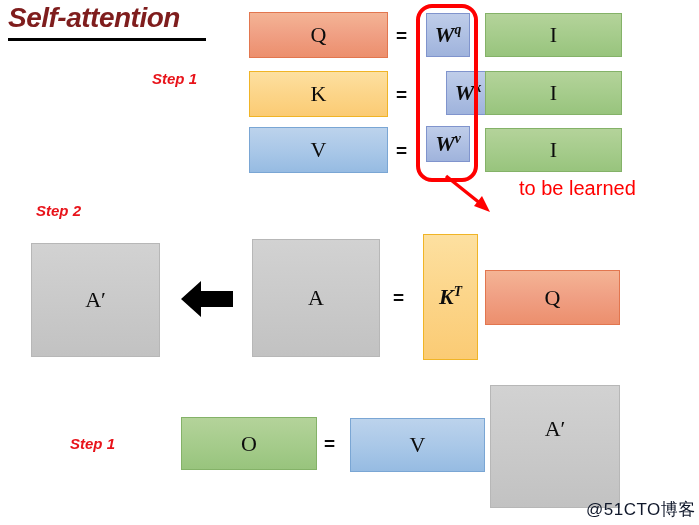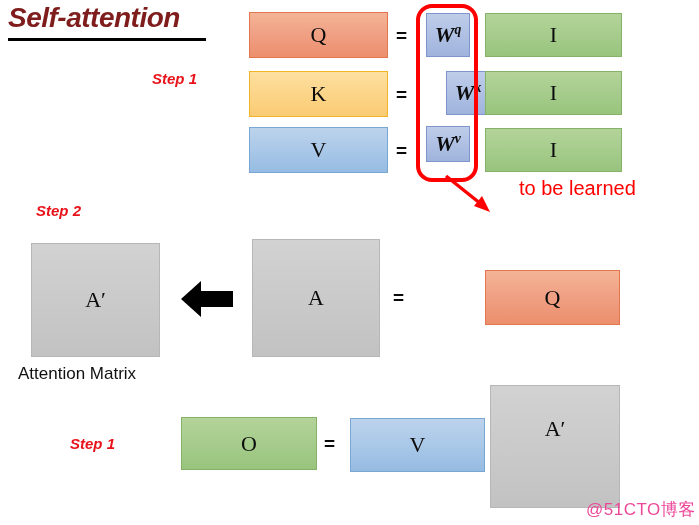--- a/index.html
+++ b/index.html
@@ -156,21 +156,21 @@
     white-space: nowrap;
   }
 
   
   .watermark {
     position: absolute;
     left: 586px;
     top: 498px;
     font-family: "Liberation Sans", sans-serif;
     font-size: 17px;
-    color: #ec4899;
+    color: #0f172a;
     letter-spacing: 0.5px;
     white-space: nowrap;
     pointer-events: none;
   }
 </style>
 </head>
 <body>
 
 <div id="slide">
 
@@ -232,26 +232,28 @@
   <svg class="blk-arrow-svg" viewBox="0 0 52 36">
     <path d="M 52 10 L 20 10 L 20 0 L 0 18 L 20 36 L 20 26 L 52 26 Z" fill="#000000"></path>
   </svg>
 
   <div class="mbox box-gray" style="left:252px; top:239px; width:128px; height:118px;">
     <span class="lbl">A</span>
   </div>
 
   <div class="eq" style="left:393px; top:288px;">=</div>
 
+  <div class="mbox box-yellow" style="left:423px; top:234px; width:55px; height:126px;">
+    <span class="lbl ital"><span>K</span><sup>T</sup></span>
+  </div>
 
   <div class="mbox box-orange" style="left:485px; top:270px; width:135px; height:55px;">
     <span class="lbl">Q</span>
   </div>
 
-  <div class="caption">Attention Matrix</div>
 
   <div class="mbox box-green" style="left:181px; top:417px; width:136px; height:53px;">
     <span class="lbl">O</span>
   </div>
 
   <div class="eq" style="left:324px; top:434px;">=</div>
 
   <div class="mbox box-blue" style="left:350px; top:418px; width:135px; height:54px;">
     <span class="lbl">V</span>
   </div>

